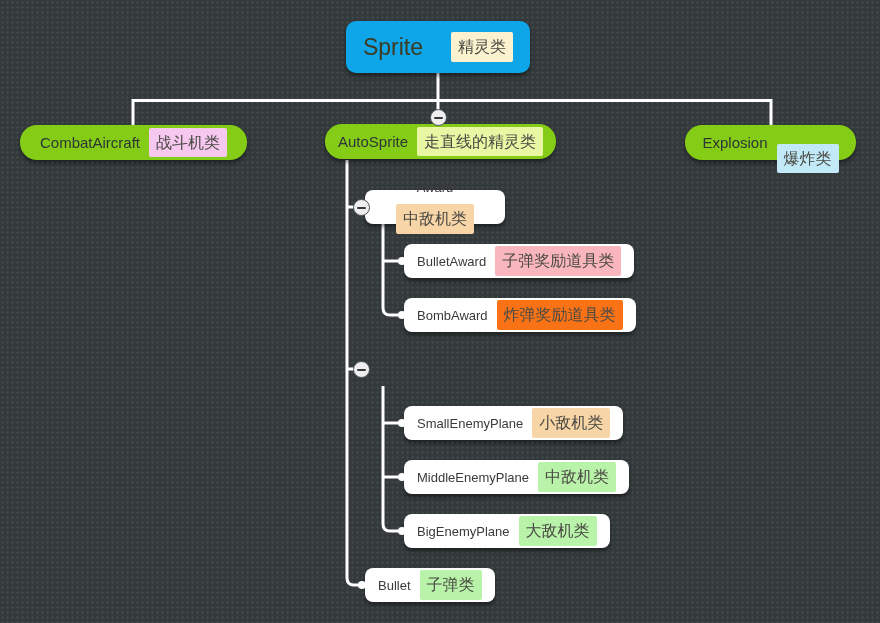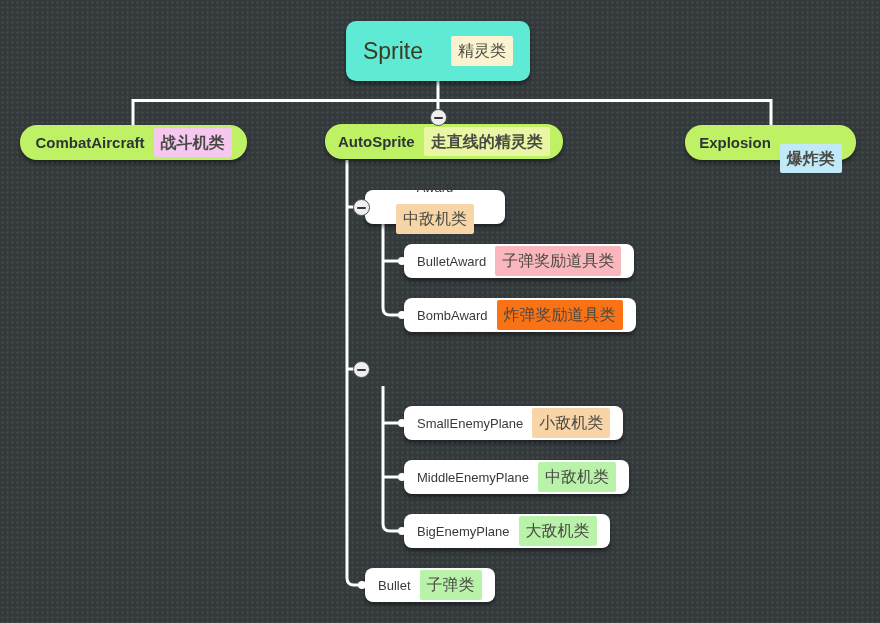--- a/index.html
+++ b/index.html
@@ -13,25 +13,25 @@
   }
   #canvas{position:absolute;inset:0;}
   svg.wires{position:absolute;left:0;top:0;z-index:1;}
   .node{
     position:absolute;z-index:2;box-sizing:border-box;
     display:flex;align-items:center;justify-content:center;
     white-space:nowrap;gap:9px;padding:0 13px;
     box-shadow:0 3px 4px rgba(0,0,0,0.45);
   }
   .node-root{
-    height:60px;min-width:184px;background:#5eead4;border-radius:10px;gap:28px;
+    height:52px;min-width:184px;background:#0ea5e9;border-radius:10px;gap:28px;
   }
   .node-root .label{font-size:23px;color:#3d3a20;}
   .node-branch{
-    height:35px;background:#bef264;border-radius:17px;font-weight:bold;
+    height:35px;background:#84cc16;border-radius:17px;
   }
   .node-branch .label{font-size:15px;color:#2e3537;}
   .node-leaf{
     height:34px;background:#ffffff;border-radius:8px;
   }
   .node-leaf .label{font-size:13px;color:#3a3a3a;}
   .tag{
     font-size:16px;color:#4a4a44;padding:5px 7px;border-radius:2px;line-height:1.2;
   }
   .tag-cream{background:#fbf3cf;}

